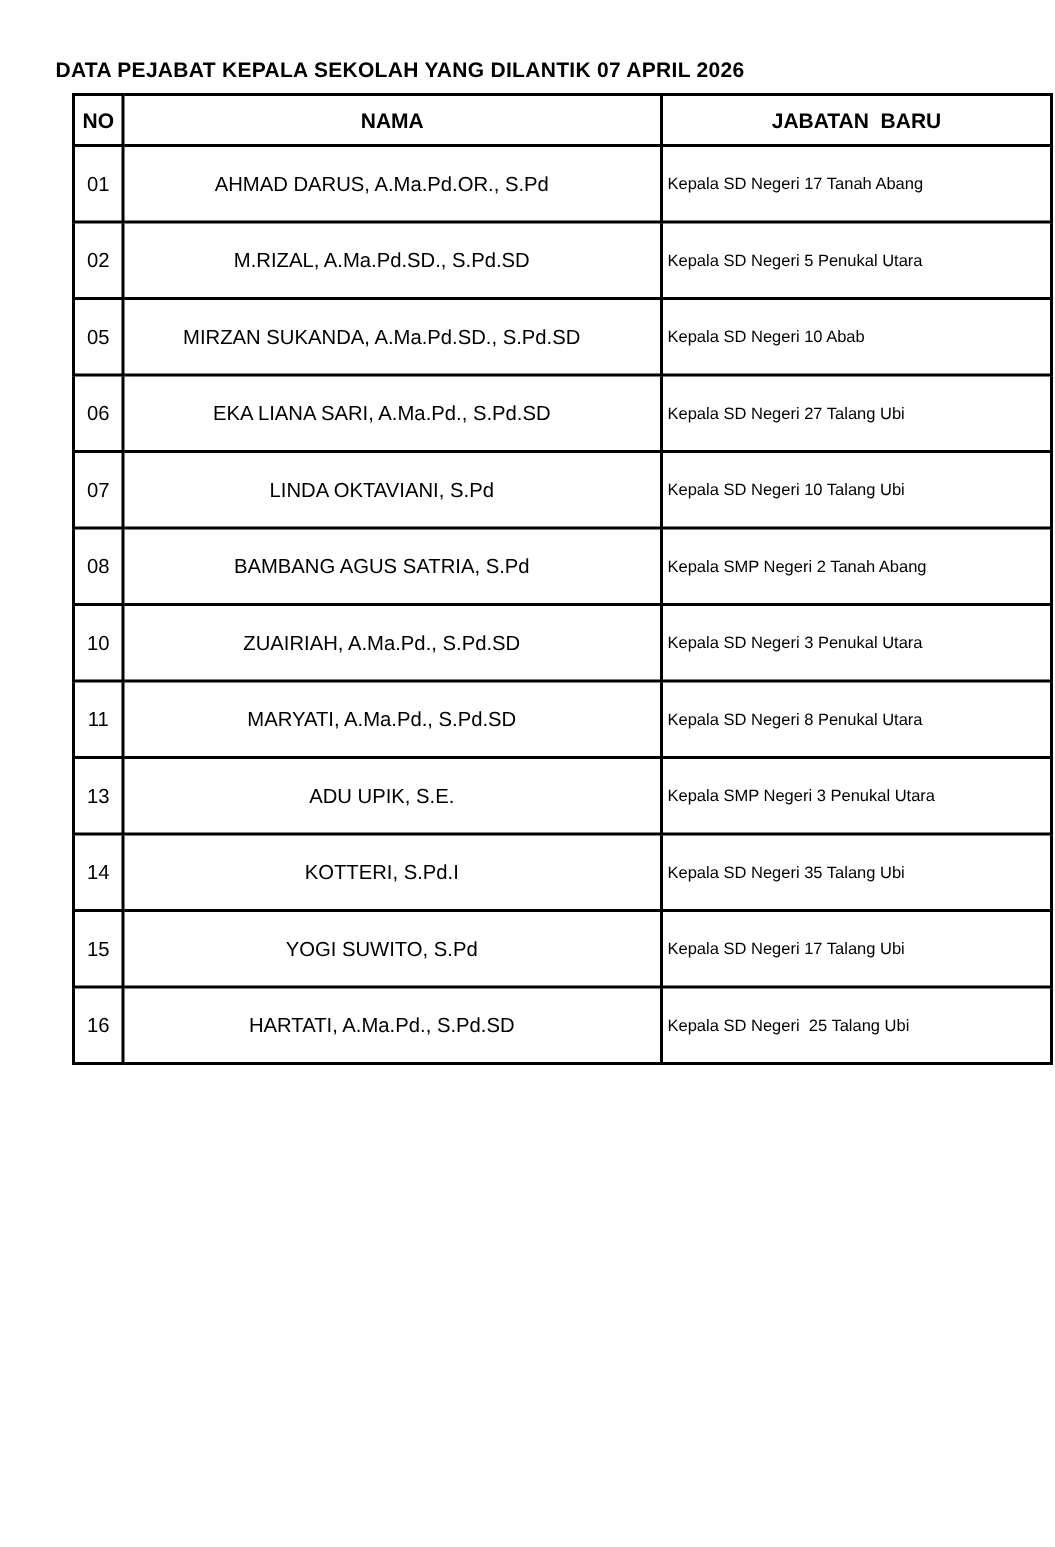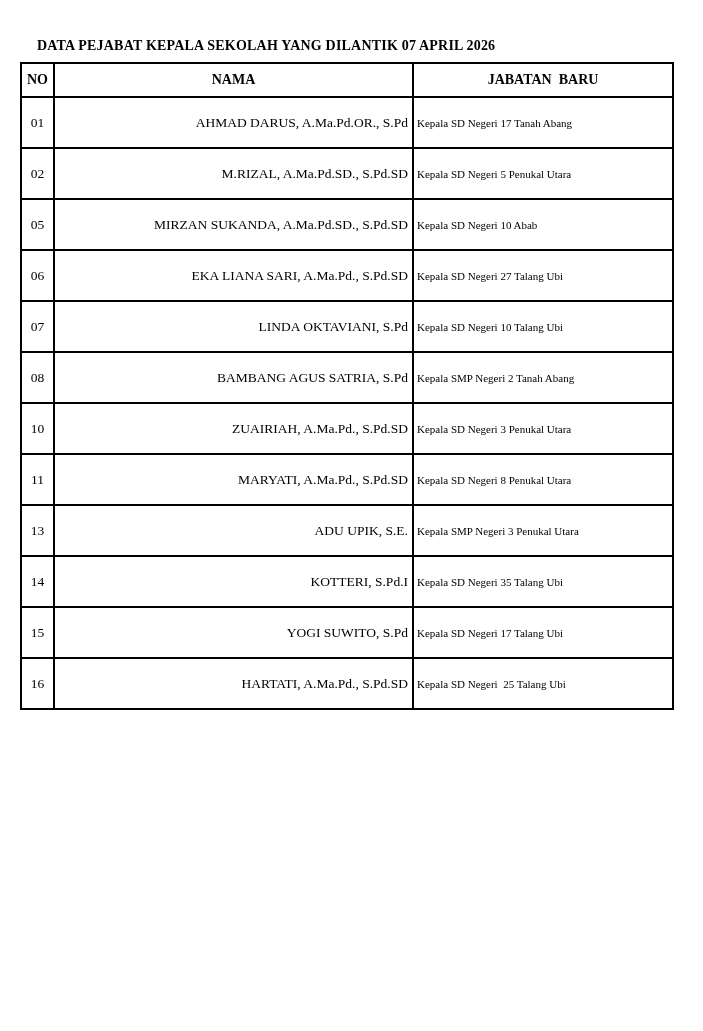--- a/index.html
+++ b/index.html
@@ -5,36 +5,36 @@
   html, body {
     margin: 0;
     padding: 0;
     background: #ffffff;
   }
   .page {
     position: relative;
     width: 703px;
     height: 1031px;
     background: #ffffff;
-    font-family: Liberation Serif, serif;
+    font-family: Liberation Sans, sans-serif;
     color: #000000;
     overflow: hidden;
   }
   .doc-title {
     position: absolute;
     left: 37px;
     top: 38px;
     font-size: 14px;
     font-weight: bold;
     letter-spacing: 0.2px;
     white-space: pre;
   }
   table.data-table {
     position: absolute;
-    left: 20px;
+    left: 48px;
     top: 62px;
     width: 652px;
     border-collapse: collapse;
     table-layout: fixed;
   }
   table.data-table th,
   table.data-table td {
     border: 2px solid #000000;
     white-space: pre-wrap;
     overflow: hidden;
@@ -52,22 +52,22 @@
     padding: 0;
   }
   th.col-no { text-align: center; }
   td.col-no {
     font-size: 13.5px;
     text-align: center;
     padding: 0;
   }
   td.col-nama {
     font-size: 13.5px;
-    text-align: right;
-    padding: 0 4px 0 4px;
+    text-align: center;
+    padding: 0 18px 0 4px;
   }
   td.col-jabatan {
     font-size: 11px;
     text-align: left;
     padding: 0 2px 0 3px;
   }
 </style>
 </head>
 <body>
 

